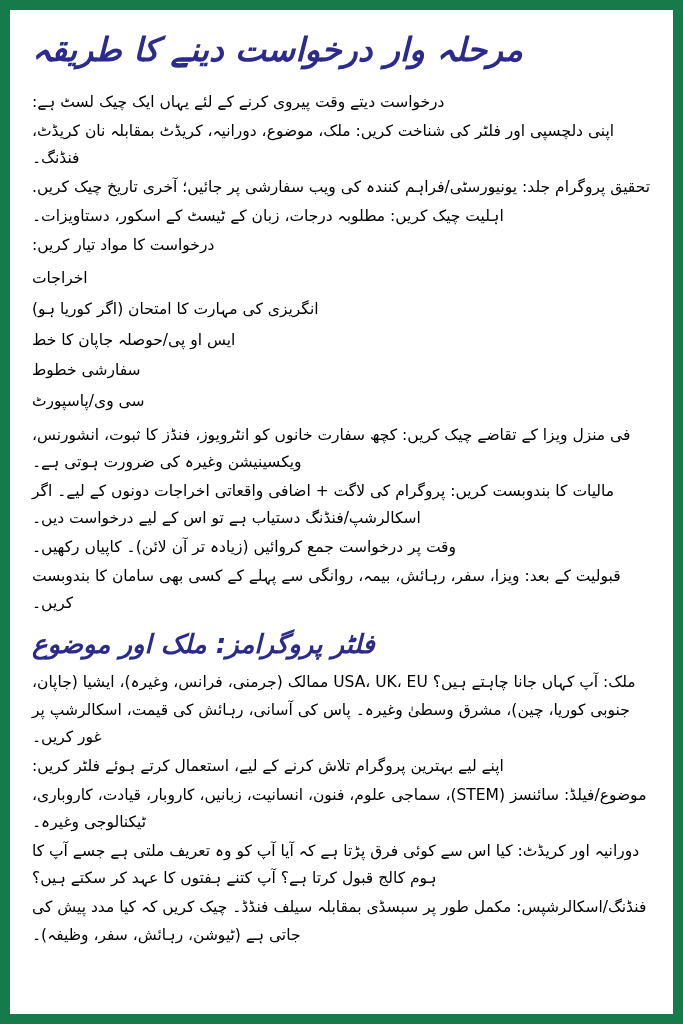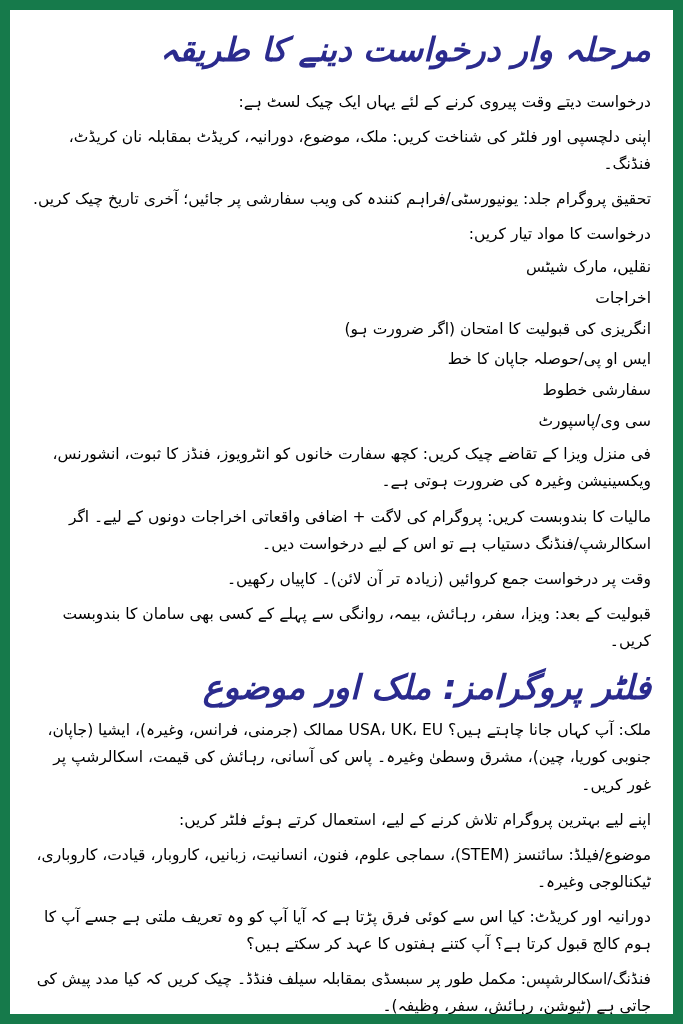--- a/index.html
+++ b/index.html
@@ -14,66 +14,66 @@
     background: #167a4b;           
     padding: 10px;
   }
   .inner {
     box-sizing: border-box;
     width: 100%; height: 100%;
     background: #ffffff;
     padding: 10px 22px 8px 22px;
     overflow: hidden;
     direction: rtl;
-    text-align: right;
+    text-align: left;
     color: #000000;
   }
   .doc-title {
     color: #2b2b8e;
     font-size: 33px;
     font-weight: bold;
     font-style: italic;
     margin: 8px 0 16px 0;
     line-height: 1.35;
   }
   .section-title {
     color: #2b2b8e;
-    font-size: 34px;
+    font-size: 26px;
     font-weight: bold;
     font-style: italic;
     margin: 10px 0 8px 0;
     line-height: 1.3;
   }
   p.line {
     font-size: 15.5px;
     line-height: 1.75;
-    margin: 8px 0;
+    margin: 2px 0;
   }
   p.material {
     font-size: 15.5px;
     line-height: 1.4;
     margin: 9px 0;
   }
 </style>
 </head>
 <body>
 
 <div class="page">
   <div class="inner">
 
     <h1 class="doc-title">مرحلہ وار درخواست دینے کا طریقہ</h1>
 
     <p class="line">درخواست دیتے وقت پیروی کرنے کے لئے یہاں ایک چیک لسٹ ہے:</p>
     <p class="line">اپنی دلچسپی اور فلٹر کی شناخت کریں: ملک، موضوع، دورانیہ، کریڈٹ بمقابلہ نان کریڈٹ، فنڈنگ۔</p>
     <p class="line">تحقیق پروگرام جلد: یونیورسٹی/فراہم کنندہ کی ویب سفارشی پر جائیں؛ آخری تاریخ چیک کریں.</p>
+    <p class="line">اہلیت چیک کریں: مطلوبہ درجات، زبان کے ٹیسٹ کے اسکور، دستاویزات۔</p>
 
     <p class="line">درخواست کا مواد تیار کریں:</p>
-    <p class="material">نقلیں، مارک شیٹس</p>
     <p class="material">اخراجات</p>
-    <p class="material">انگریزی کی قبولیت کا امتحان (اگر ضرورت ہو)</p>
+    <p class="material">انگریزی کی مہارت کا امتحان (اگر کوریا ہو)</p>
     <p class="material">ایس او پی/حوصلہ جاپان کا خط</p>
     <p class="material">سفارشی خطوط</p>
     <p class="material">سی وی/پاسپورٹ</p>
 
     <p class="line">فی منزل ویزا کے تقاضے چیک کریں: کچھ سفارت خانوں کو انٹرویوز، فنڈز کا ثبوت، انشورنس، ویکسینیشن وغیرہ کی ضرورت ہوتی ہے۔</p>
     <p class="line">مالیات کا بندوبست کریں: پروگرام کی لاگت + اضافی واقعاتی اخراجات دونوں کے لیے۔ اگر اسکالرشپ/فنڈنگ دستیاب ہے تو اس کے لیے درخواست دیں۔</p>
     <p class="line">وقت پر درخواست جمع کروائیں (زیادہ تر آن لائن)۔ کاپیاں رکھیں۔</p>
     <p class="line">قبولیت کے بعد: ویزا، سفر، رہائش، بیمہ، روانگی سے پہلے کے کسی بھی سامان کا بندوبست کریں۔</p>
 
     <h2 class="section-title">فلٹر پروگرامز: ملک اور موضوع</h2>

